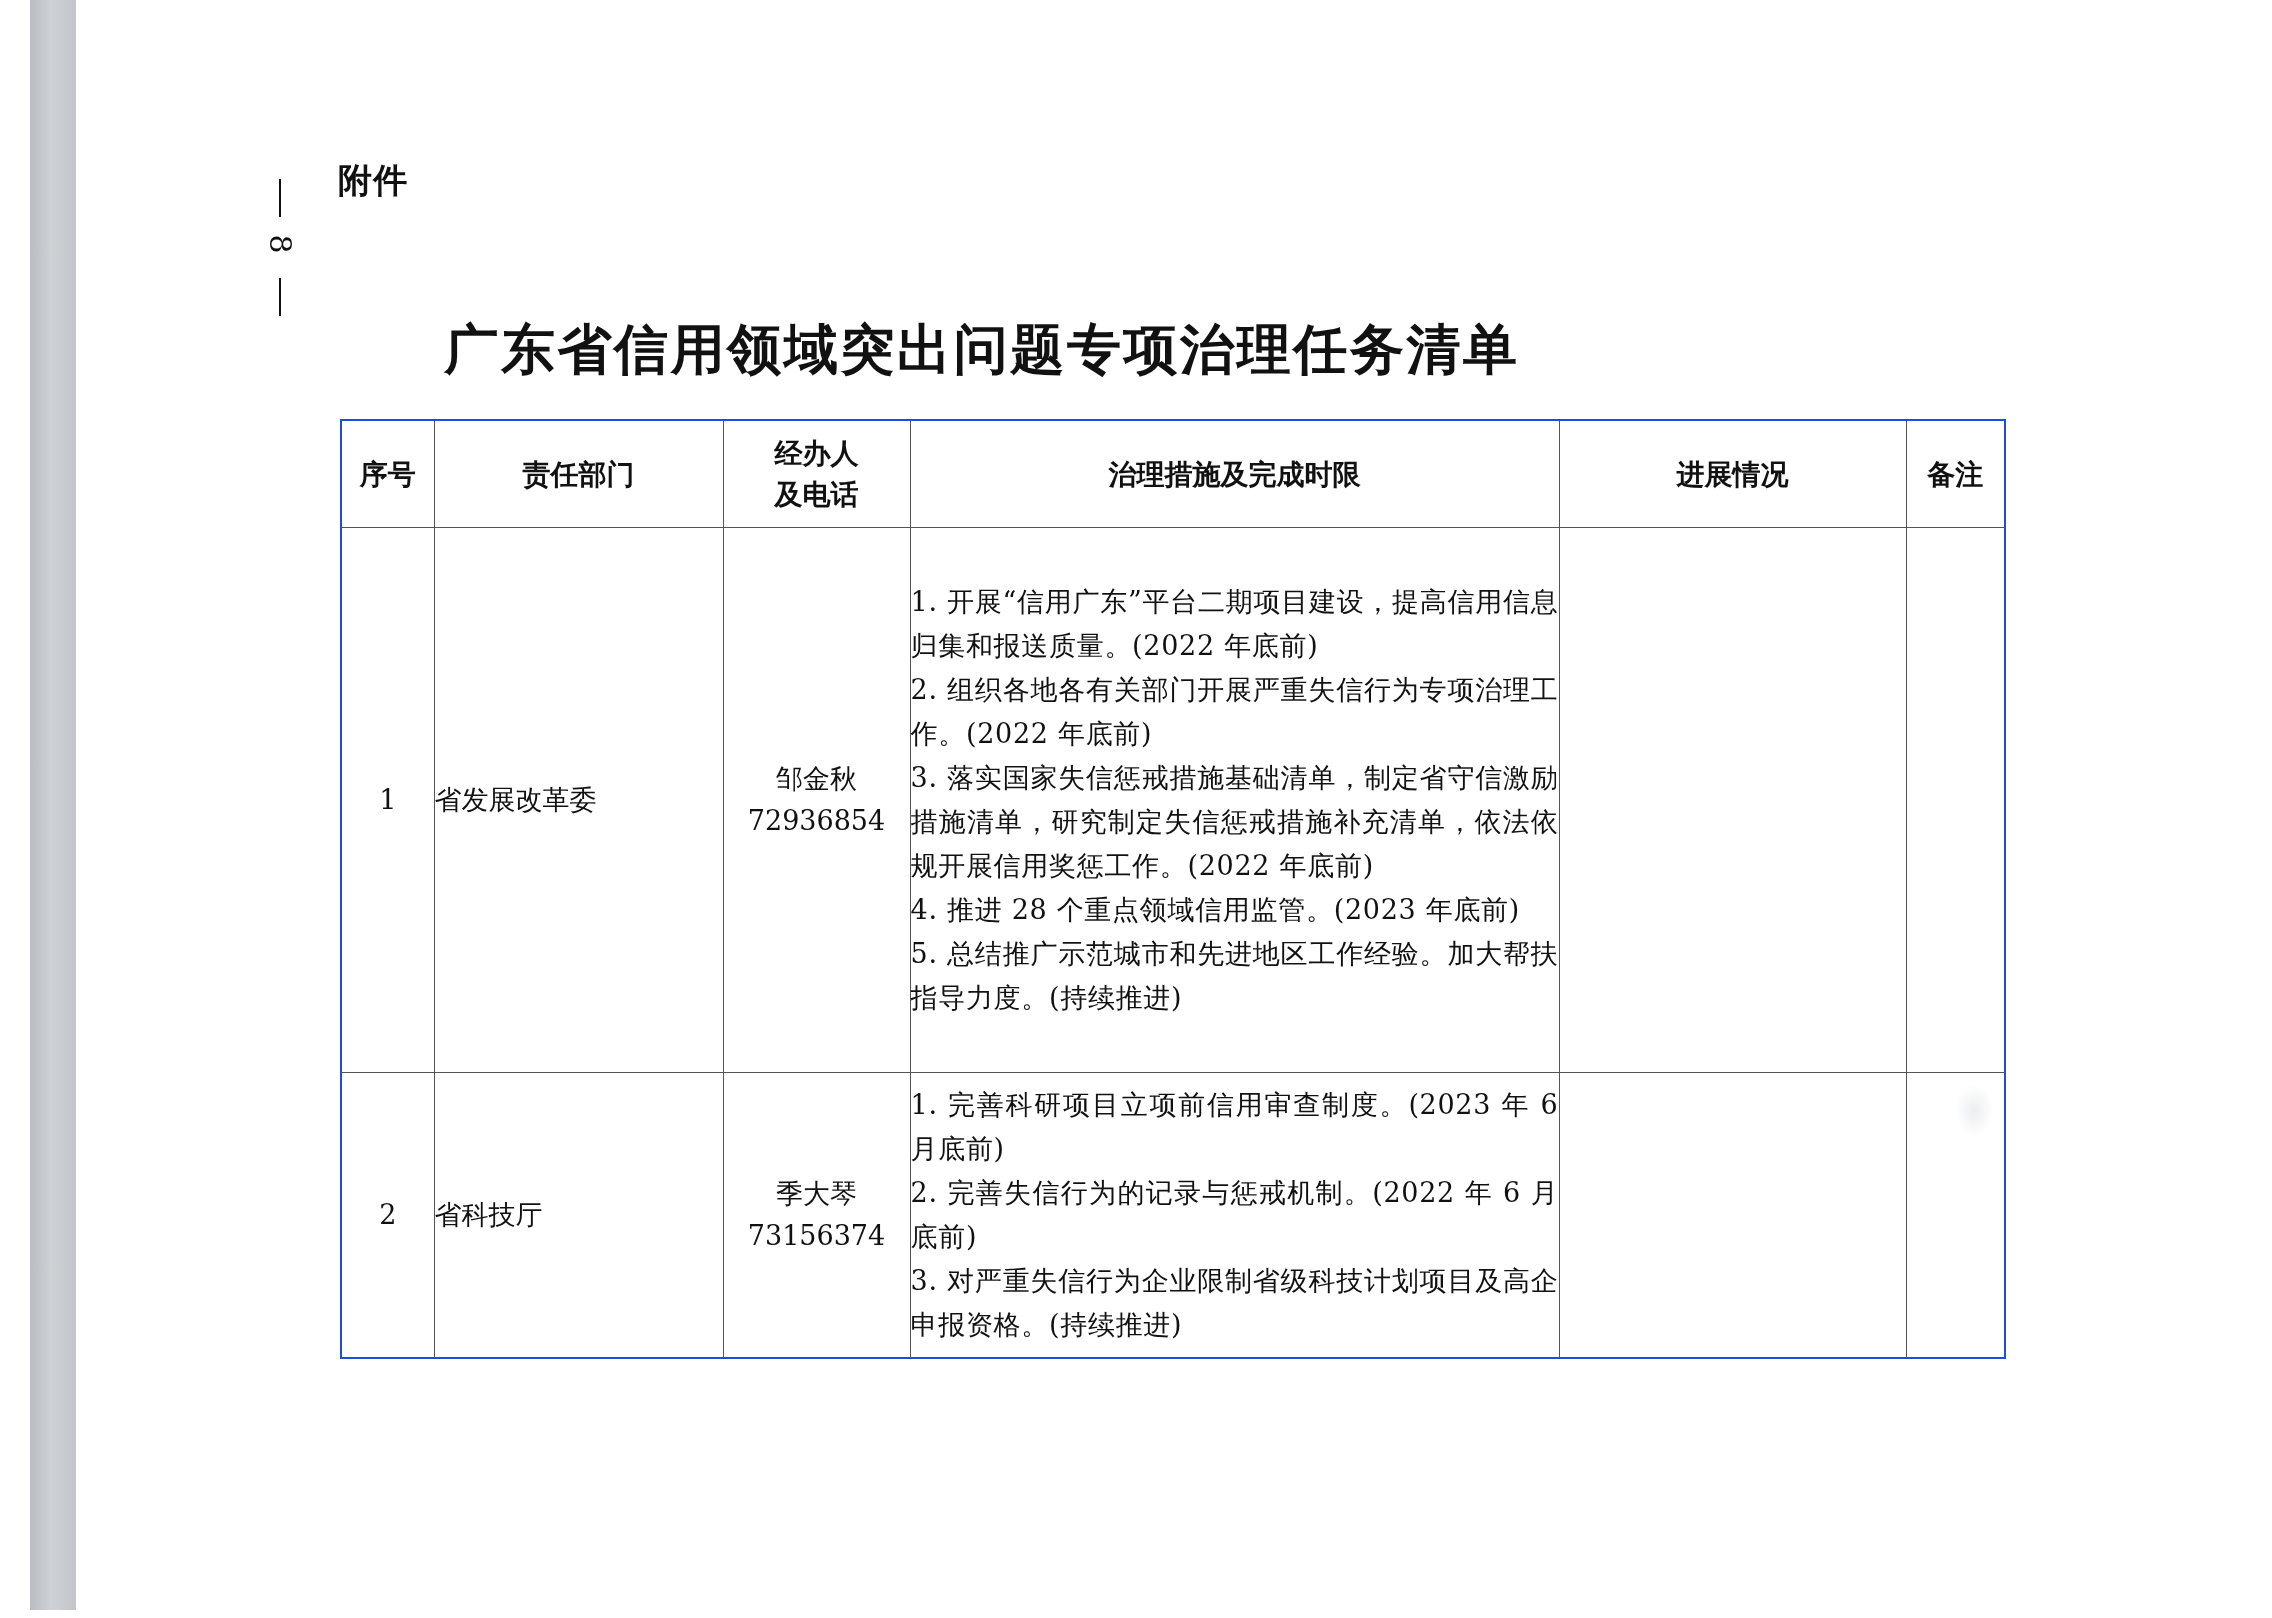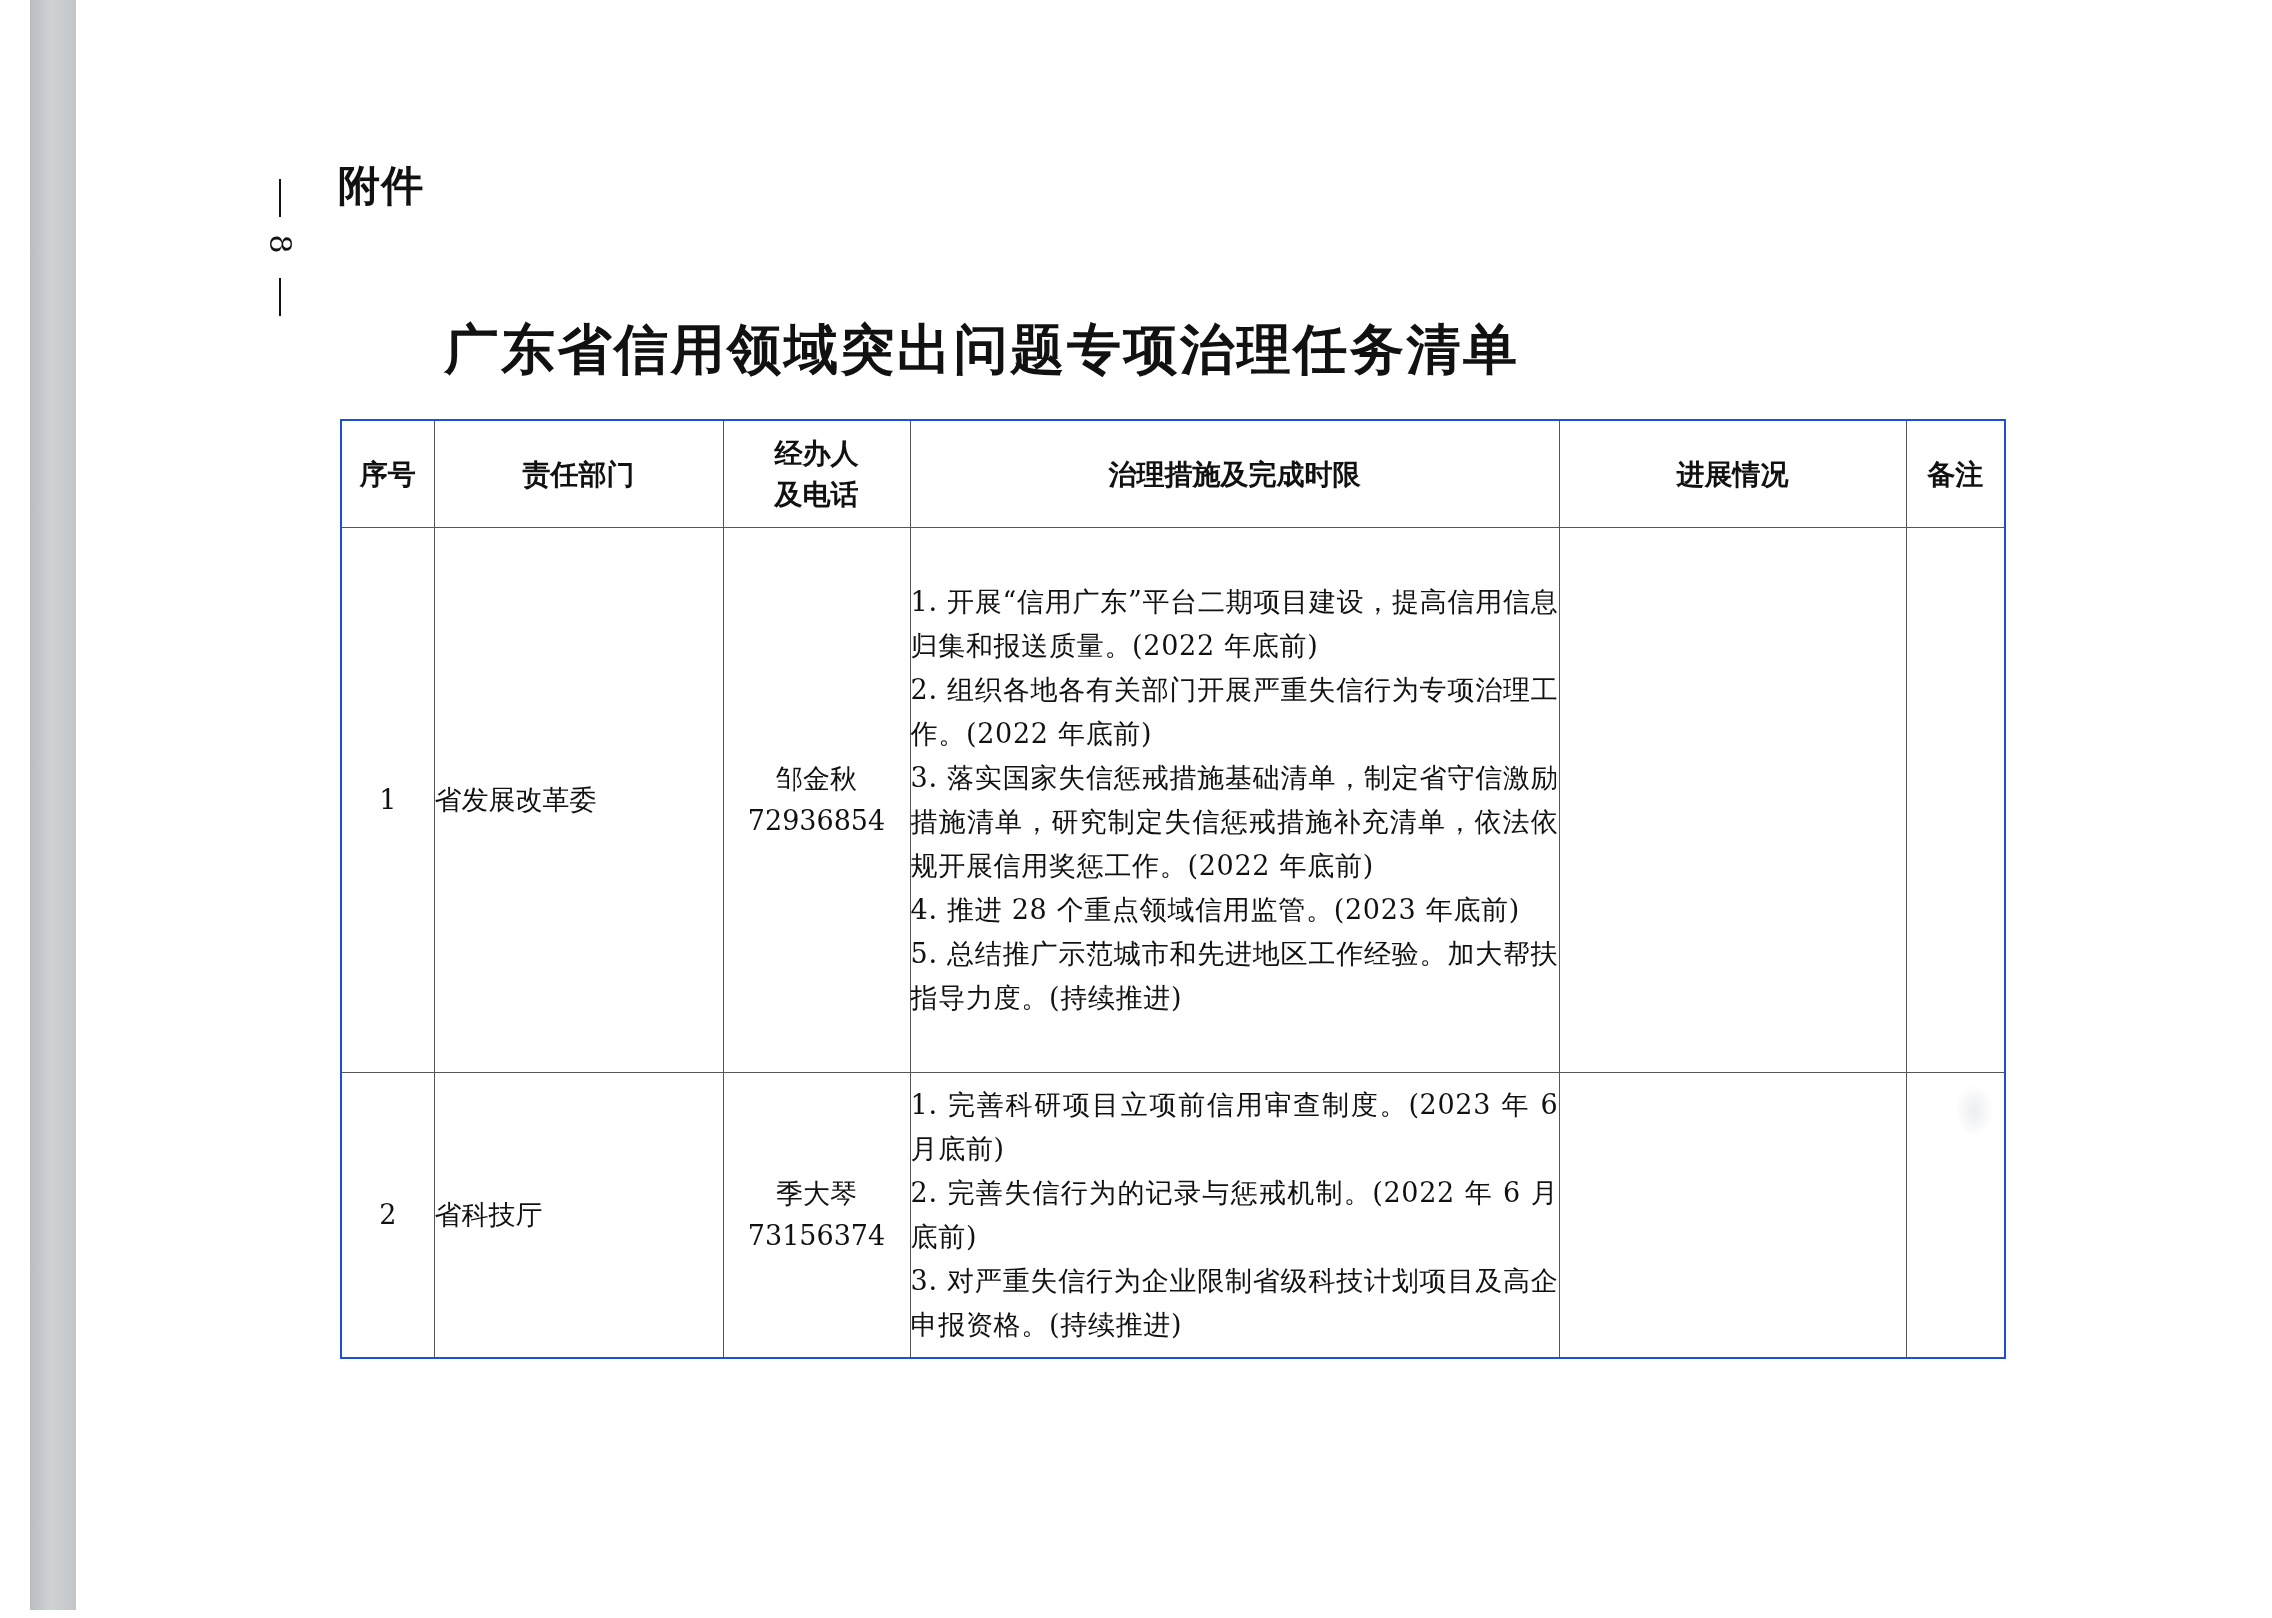--- a/index.html
+++ b/index.html
@@ -22,21 +22,21 @@
       width: 46px;
       height: 1610px;
       background: linear-gradient(to right, #b9bcc0 0%, #cfd2d5 45%, #c2c5c9 100%);
     }
     .attachment-label {
       position: absolute;
       left: 338px;
       top: 158px;
       font-family: Liberation Serif, serif;
       font-weight: bold;
-      font-size: 42px;
+      font-size: 34px;
       letter-spacing: 1.3px;
       text-align: right;
     }
     .page-marker {
       position: absolute;
       left: 263px;
       top: 179px;
       width: 33px;
       height: 138px;
     }

